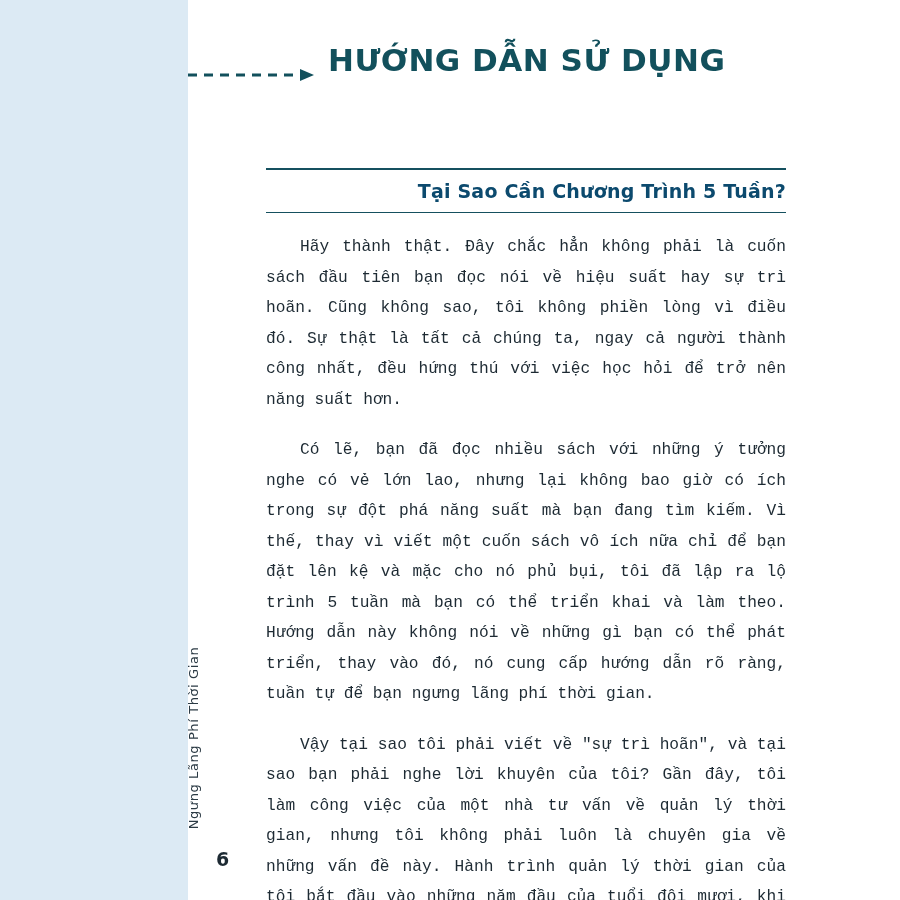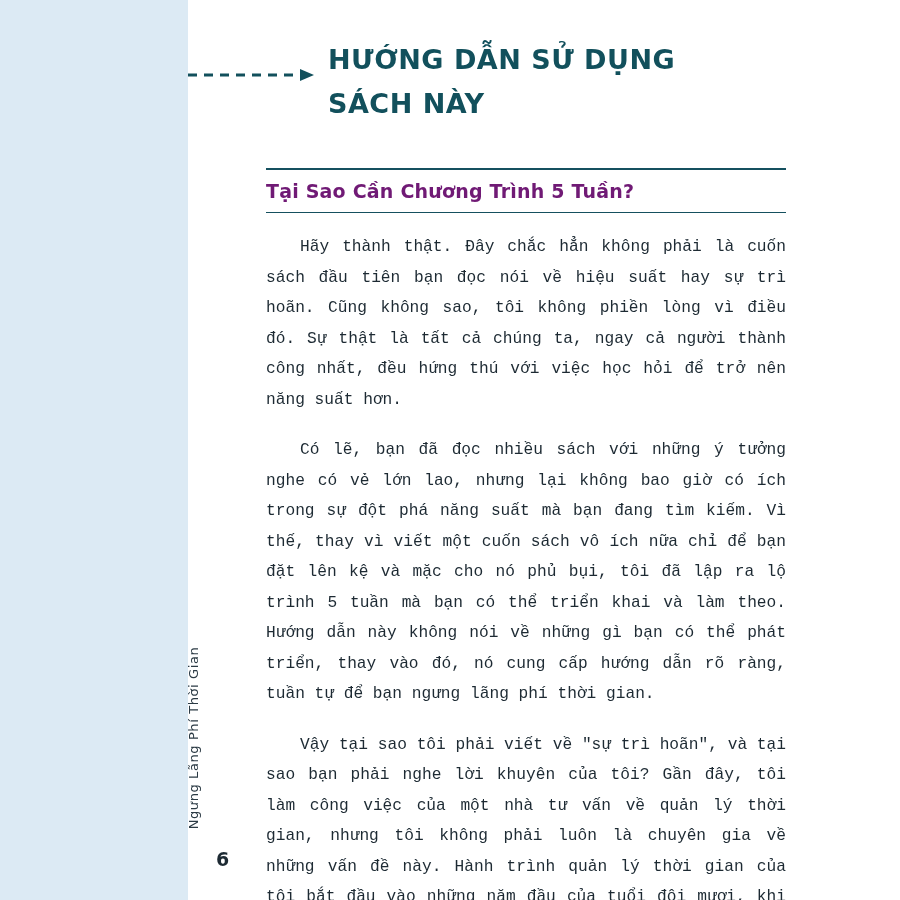--- a/index.html
+++ b/index.html
@@ -50,21 +50,21 @@
     height: 14px;
   }
   
   #chapter-heading {
     position: absolute;
     left: 140px;
     top: 38px;
     width: 530px;
     font-family: "DejaVu Sans", sans-serif;
     font-weight: bold;
-    font-size: 27px;
+    font-size: 31px;
     line-height: 44px;
     letter-spacing: 0.5px;
     color: #12505c;
   }
   
   #section-block {
     position: absolute;
     left: 78px;
     top: 168px;
     width: 520px;
@@ -72,25 +72,25 @@
   .rule {
     height: 2px;
     background: #15505f;
     width: 100%;
   }
   .rule.thin {
     height: 1px;
     background: #15505f;
   }
   #section-title {
-    text-align: left;
+    text-align: right;
     font-family: "DejaVu Sans", sans-serif;
     font-weight: bold;
     font-size: 19px;
-    color: #701a75;
+    color: #0c4a6e;
     padding: 10px 0 10px 0;
     letter-spacing: 0.2px;
   }
   
   #body-text {
     position: absolute;
     left: 78px;
     top: 232px;
     width: 520px;
     font-family: Liberation Mono, monospace;
@@ -126,21 +126,20 @@
     <span id="vertical-title-inner">Ngưng Lãng Phí Thời Gian</span>
   </div>
 
   <svg id="arrow" viewBox="0 0 130 14" xmlns="http://www.w3.org/2000/svg">
     <line x1="0" y1="7" x2="112" y2="7" stroke="#12505c" stroke-width="3" stroke-dasharray="9 7" stroke-linecap="butt"></line>
     <polygon points="112,1 126,7 112,13" fill="#12505c"></polygon>
   </svg>
 
   <div id="chapter-heading">
     <div>HƯỚNG DẪN SỬ DỤNG</div>
-    <div>SÁCH NÀY</div>
   </div>
 
   <div id="section-block">
     <div class="rule"></div>
     <div id="section-title">Tại Sao Cần Chương Trình 5 Tuần?</div>
     <div class="rule thin"></div>
   </div>
 
   <div id="body-text">
     <p>Hãy thành thật. Đây chắc hẳn không phải là cuốn sách đầu tiên bạn đọc nói về hiệu suất hay sự trì hoãn. Cũng không sao, tôi không phiền lòng vì điều đó. Sự thật là tất cả chúng ta, ngay cả người thành công nhất, đều hứng thú với việc học hỏi để trở nên năng suất hơn.</p>

